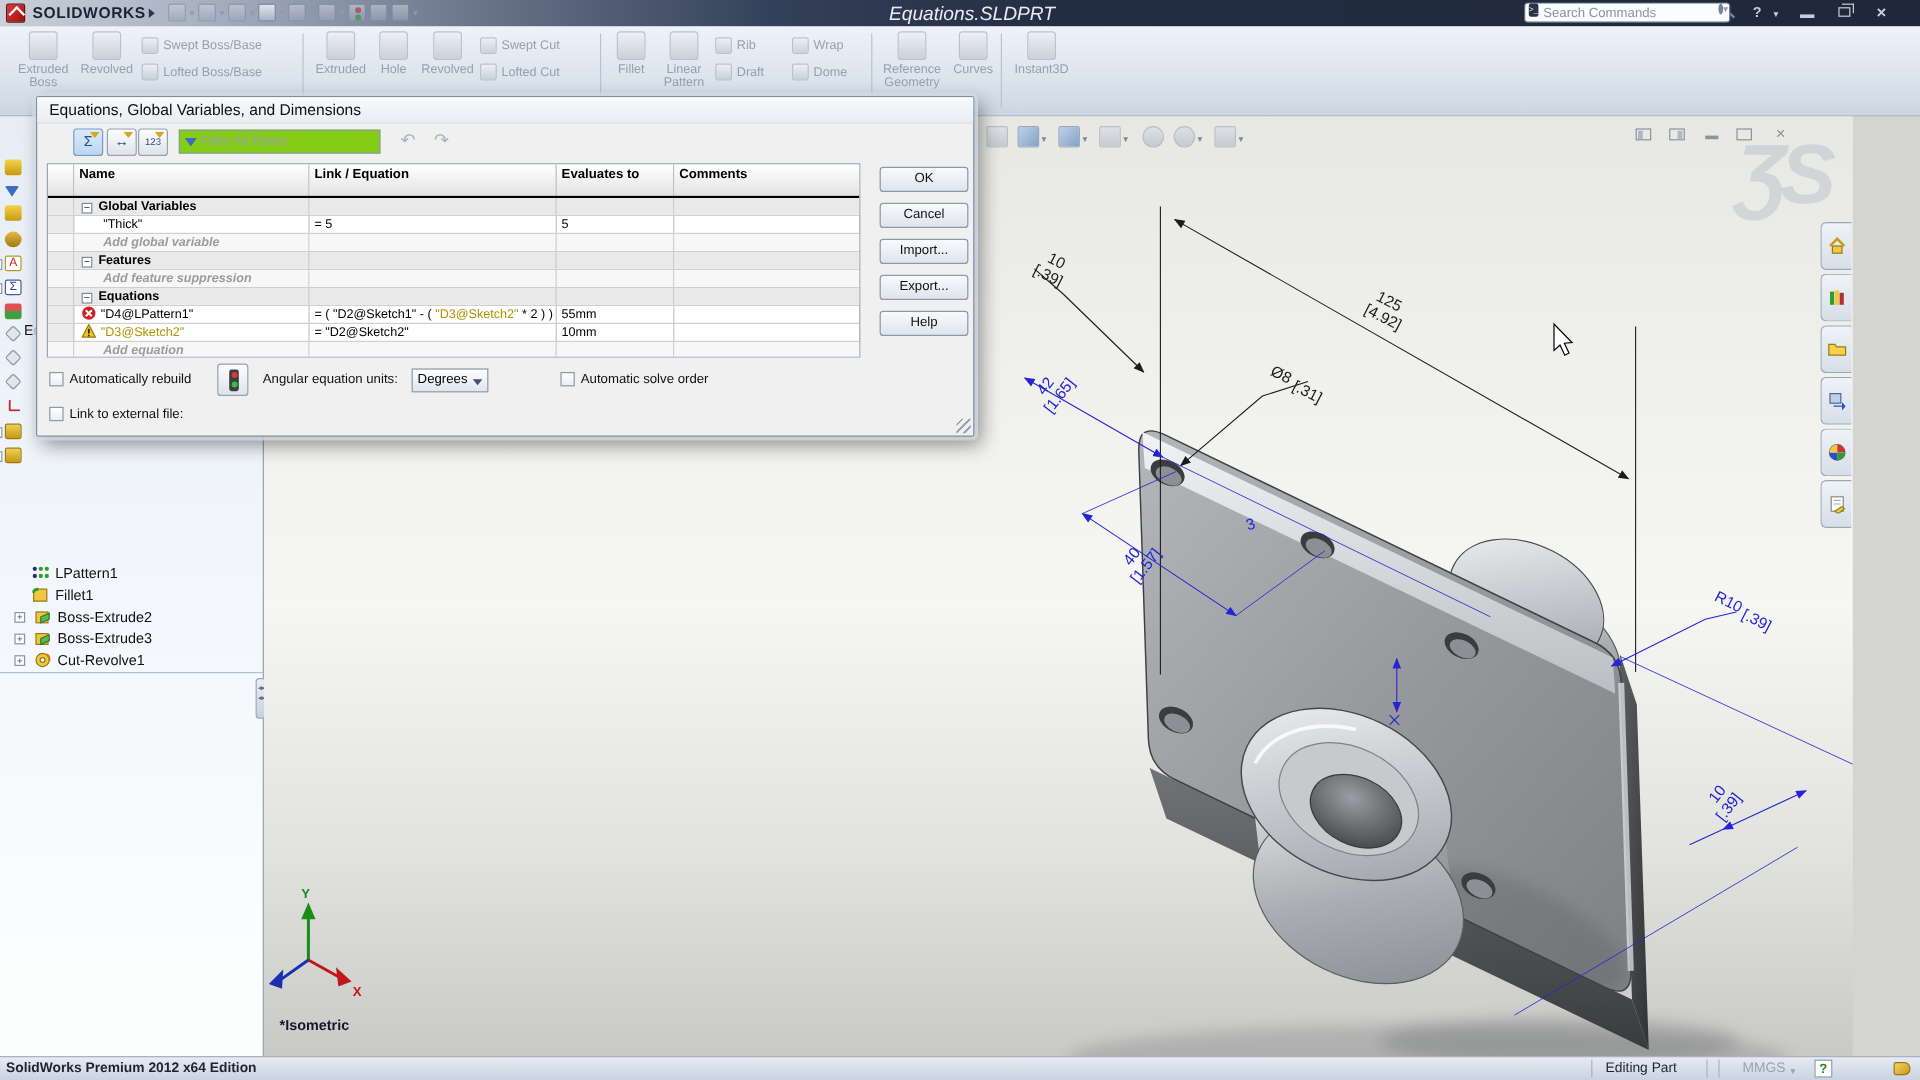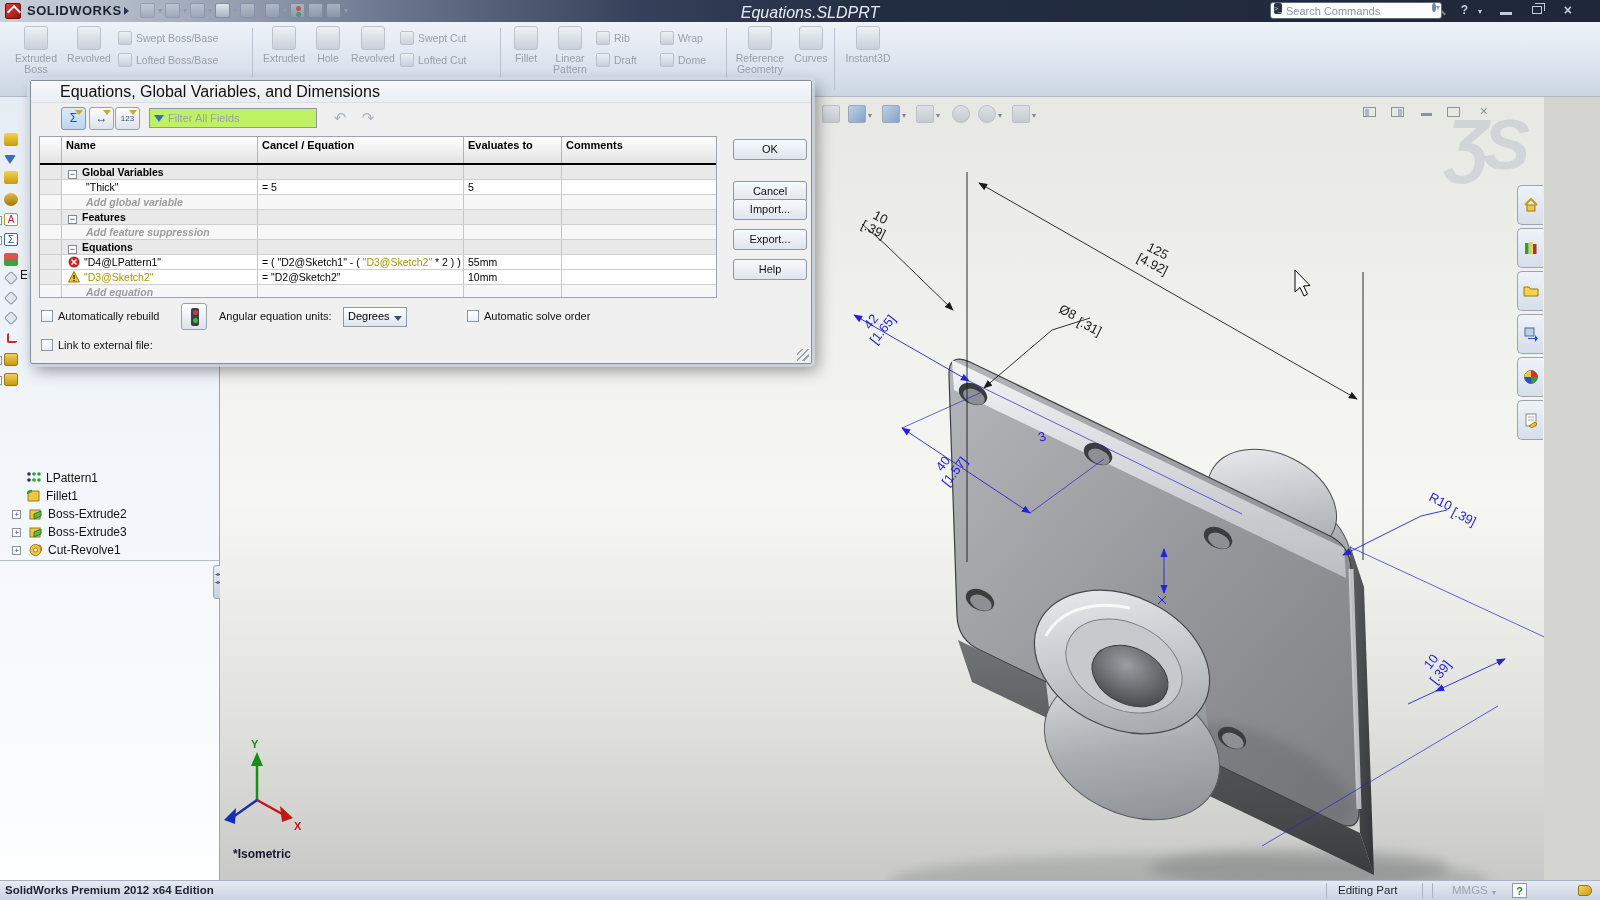--- a/index.html
+++ b/index.html
@@ -78,27 +78,27 @@
   #sb-mode { position:absolute; left:1338px; top:3px; }
   .sb-sep { position:absolute; top:2px; width:1px; height:15px; background:#a9b4c3; }
   #sb-units { position:absolute; left:1452px; top:3px; color:#9aa3ae; }
   #sb-units-caret { position:absolute; left:1492px; top:7px; font-size:8px; color:#9aa3ae; }
   #sb-help { position:absolute; left:1512px; top:2px; width:15px; height:15px; background:#fff; border:1px solid #8b98a8; text-align:center; line-height:15px; font-weight:bold; color:#1f8b1f; font-size:11px; }
   #sb-tag { position:absolute; left:1578px; top:4px; width:14px; height:11px; background:linear-gradient(135deg,#f3d25e,#cf9b1d); border-radius:2px 5px 5px 2px; border:1px solid #9a7410; }
 
   
   #dlg { position:absolute; left:30px; top:80px; width:782px; height:284px; background:#f0f0f0;
     border:1px solid #808e9c; box-shadow:0 0 0 3px rgba(210,220,232,.75), 5px 6px 16px rgba(0,0,0,.42); border-radius:2px; }
-  #dlg-title { height:22px; line-height:21px; padding-left:29px; font-size:16px; color:#101010;
+  #dlg-title { height:22px; line-height:21px; padding-left:10px; font-size:13px; color:#101010;
     background:linear-gradient(#f8fafc,#e9edf2); border-bottom:1px solid #d9dee5; }
   .tgl { position:absolute; top:26px; width:25px; height:23px; border:1px solid #97a3b2; border-radius:3px;
     background:linear-gradient(#fdfdfe,#dde3ea); text-align:center; font-size:12px; color:#2b4d8c; line-height:21px; }
   .tgl.active { border-color:#6f9bd1; background:linear-gradient(#dcE9f8,#bcd6f0); }
   .tgl .fun { position:absolute; right:2px; top:2px; width:0; height:0; border-left:4px solid transparent; border-right:4px solid transparent; border-top:5px solid #d9a420; }
-  #filter-box { position:absolute; left:118px; top:27px; width:168px; height:20px; background:#bef264; border:1px solid #8d99a8; display:flex; align-items:center; padding:0 4px; gap:4px; }
+  #filter-box { position:absolute; left:118px; top:27px; width:168px; height:20px; background:#84cc16; border:1px solid #8d99a8; display:flex; align-items:center; padding:0 4px; gap:4px; }
   #filter-fun { width:0; height:0; border-left:5px solid transparent; border-right:5px solid transparent; border-top:7px solid #3c6cc0; }
   #filter-input { flex:1; border:none; outline:none; font-size:11px; color:#555; background:transparent; }
   #filter-input::placeholder { color:#9aa1aa; }
   .ur { position:absolute; top:27px; width:22px; height:21px; color:#aab3bf; font-size:15px; text-align:center; line-height:20px; }
   #tbl { position:absolute; left:8px; top:55px; width:678px; height:162px; background:#fff; border:1px solid #9aa5b1; overflow:hidden; }
   .trow { display:grid; grid-template-columns:22px 196px 206px 98px 156px; height:15px; font-size:10.5px; line-height:14px; border-bottom:1px solid #cfcfcf; }
   .trow.hdr { height:28px; line-height:16px; font-weight:bold; font-size:11px; border-bottom:2px solid #000000; }
   .trow > div { border-right:1px solid #c6c6c6; padding:0 4px; white-space:nowrap; overflow:hidden; }
   .trow > div:first-child { background:#ececec; padding:0; }
   .trow.hdr > div { background:linear-gradient(#ffffff,#e3e3e3); border-right:1px solid #b2b2b2; }
@@ -586,21 +586,21 @@
     <span id="filter-fun"></span>
     <input id="filter-input" placeholder="Filter All Fields" style="">
   </div>
   <div class="ur" style="left:298px">↶</div>
   <div class="ur" style="left:326px">↷</div>
 
   <div id="tbl">
     <div class="trow hdr">
       <div></div>
       <div>Name</div>
-      <div>Cancel / Equation</div>
+      <div>Link / Equation</div>
       <div>Evaluates to</div>
       <div>Comments</div>
     </div>
     <div class="trow grp">
       <div></div>
         <div class="nm"><span class="minus">−</span><span>Global Variables</span></div>
         <div></div>
         <div></div>
         <div></div>
     </div>
@@ -663,21 +663,21 @@
     <div class="trow addr">
       <div></div>
         <div class="nm">Add equation</div>
         <div></div>
         <div></div>
         <div></div>
     </div>
   </div>
 
   <div class="dbtn" style="top:58px">OK</div>
-  <div class="dbtn" style="top:100px">Cancel</div>
+  <div class="dbtn" style="top:88px">Cancel</div>
   <div class="dbtn" style="top:118px">Import...</div>
   <div class="dbtn" style="top:148px">Export...</div>
   <div class="dbtn" style="top:178px">Help</div>
 
   <div class="chk" style="left:10px;top:229px"></div>
   <div class="dlbl" style="left:27px;top:229px">Automatically rebuild</div>
   <div id="traffic-btn">
       <span class="house">
         <i class="r"></i>
         <i class="g"></i>

